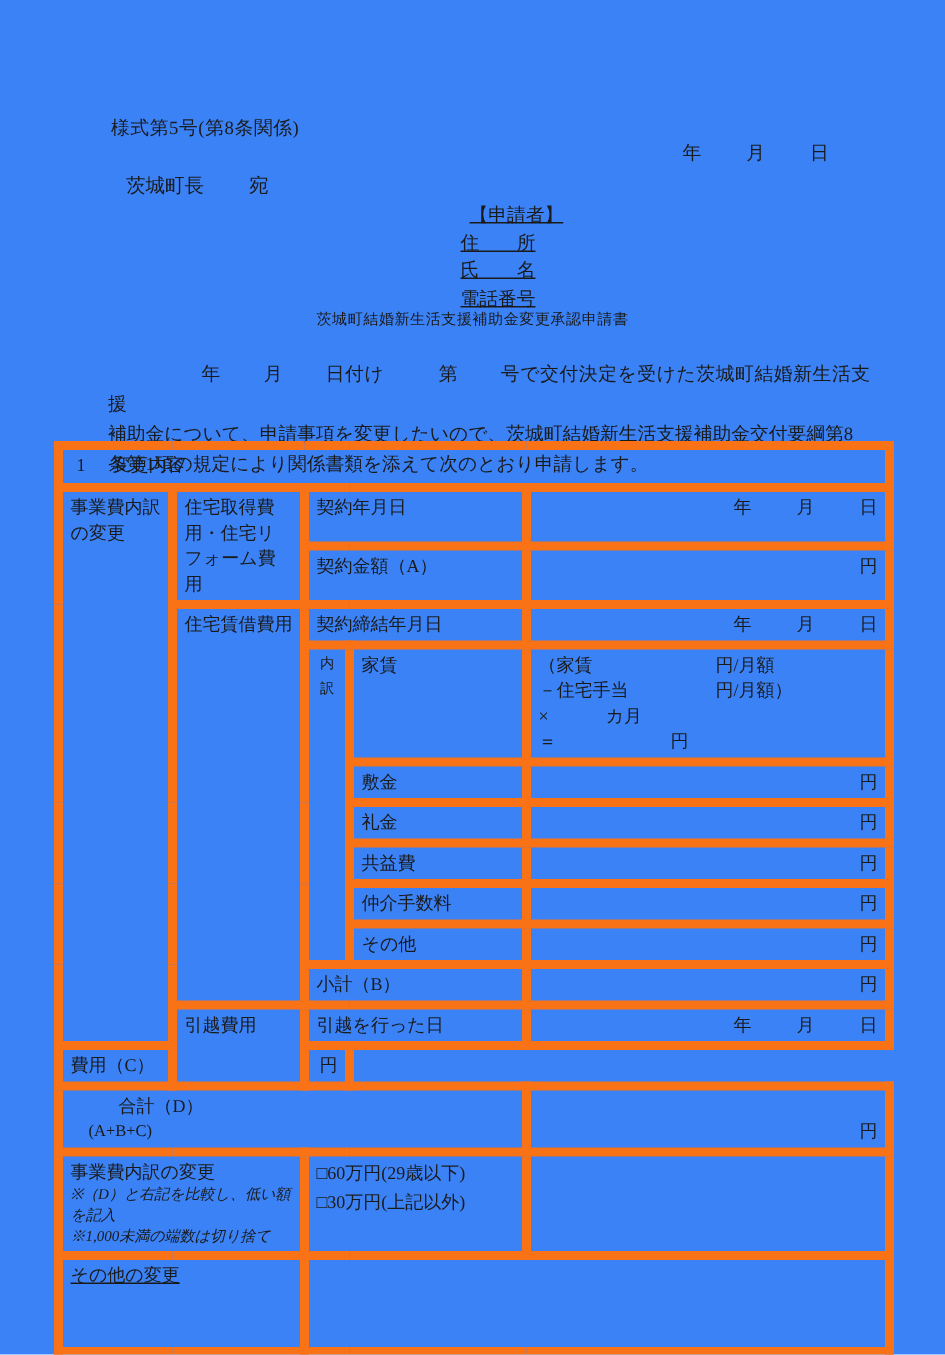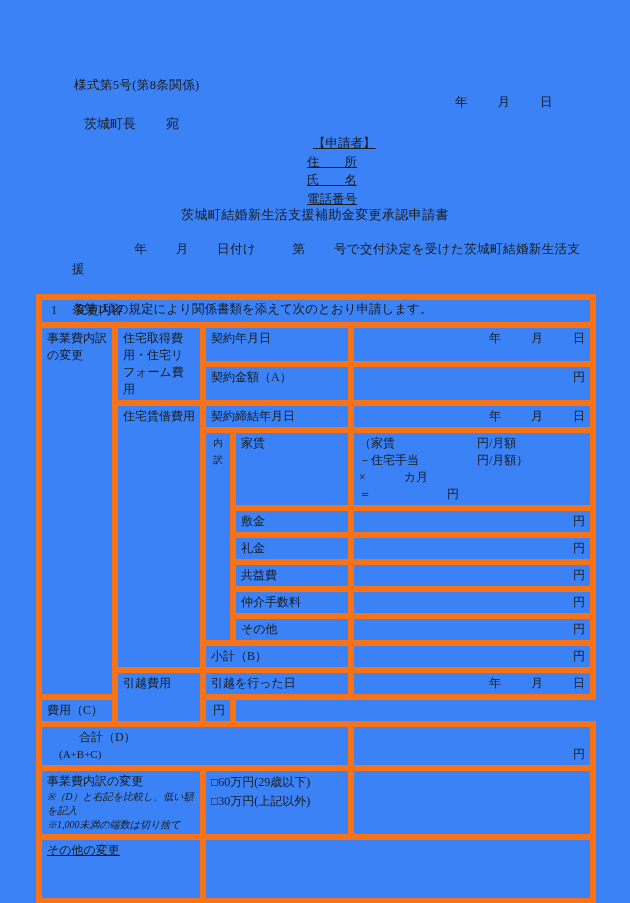--- a/index.html
+++ b/index.html
@@ -67,21 +67,21 @@
   }
   .applicant-row { white-space: nowrap; }
 
   
   .doc-title {
     position: absolute;
     left: 0;
     top: 206px;
     width: 630px;
     text-align: center;
-    font-size: 13px;
+    font-size: 10px;
     letter-spacing: 0.4px;
   }
 
   
   .intro {
     position: absolute;
     left: 72px;
     top: 239px;
     width: 508px;
     font-size: 12.5px;
@@ -179,21 +179,21 @@
     <div class="applicant-title">【申請者】</div>
     <div class="applicant-row">住　　所</div>
     <div class="applicant-row">氏　　名</div>
     <div class="applicant-row">電話番号</div>
   </div>
 
   <div class="doc-title">茨城町結婚新生活支援補助金変更承認申請書</div>
 
   <div class="intro">
     <span class="indent"></span><span>年</span><span class="g"></span><span>月</span><span class="g"></span><span>日付け</span><span class="g2"></span><span>第</span><span class="g"></span><span>号で交付決定を受けた茨城町結婚新生活支援</span><br>
-    <br>
+    <span>補助金について、申請事項を変更したいので、茨城町結婚新生活支援補助金交付要綱第8</span><br>
     <span>条第1項の規定により関係書類を添えて次のとおり申請します。</span>
   </div>
 
   <table class="form-table">
     <colgroup>
       <col class="c-label">
       <col class="c-cat">
       <col class="c-uchiwake">
       <col class="c-item">
       <col class="c-value">

